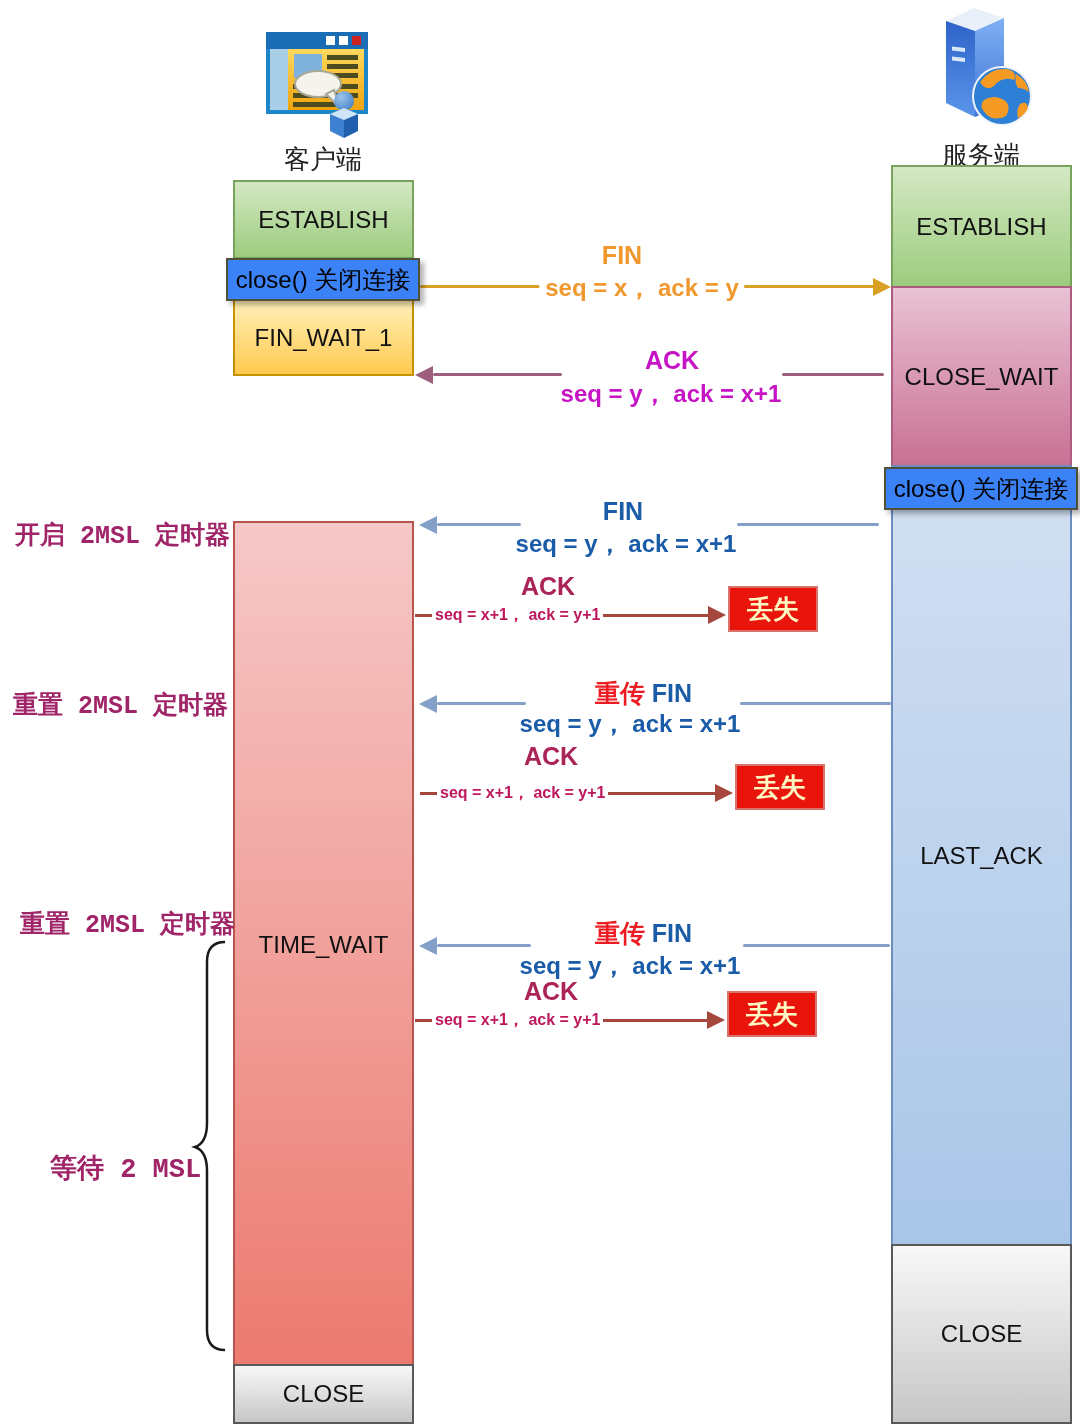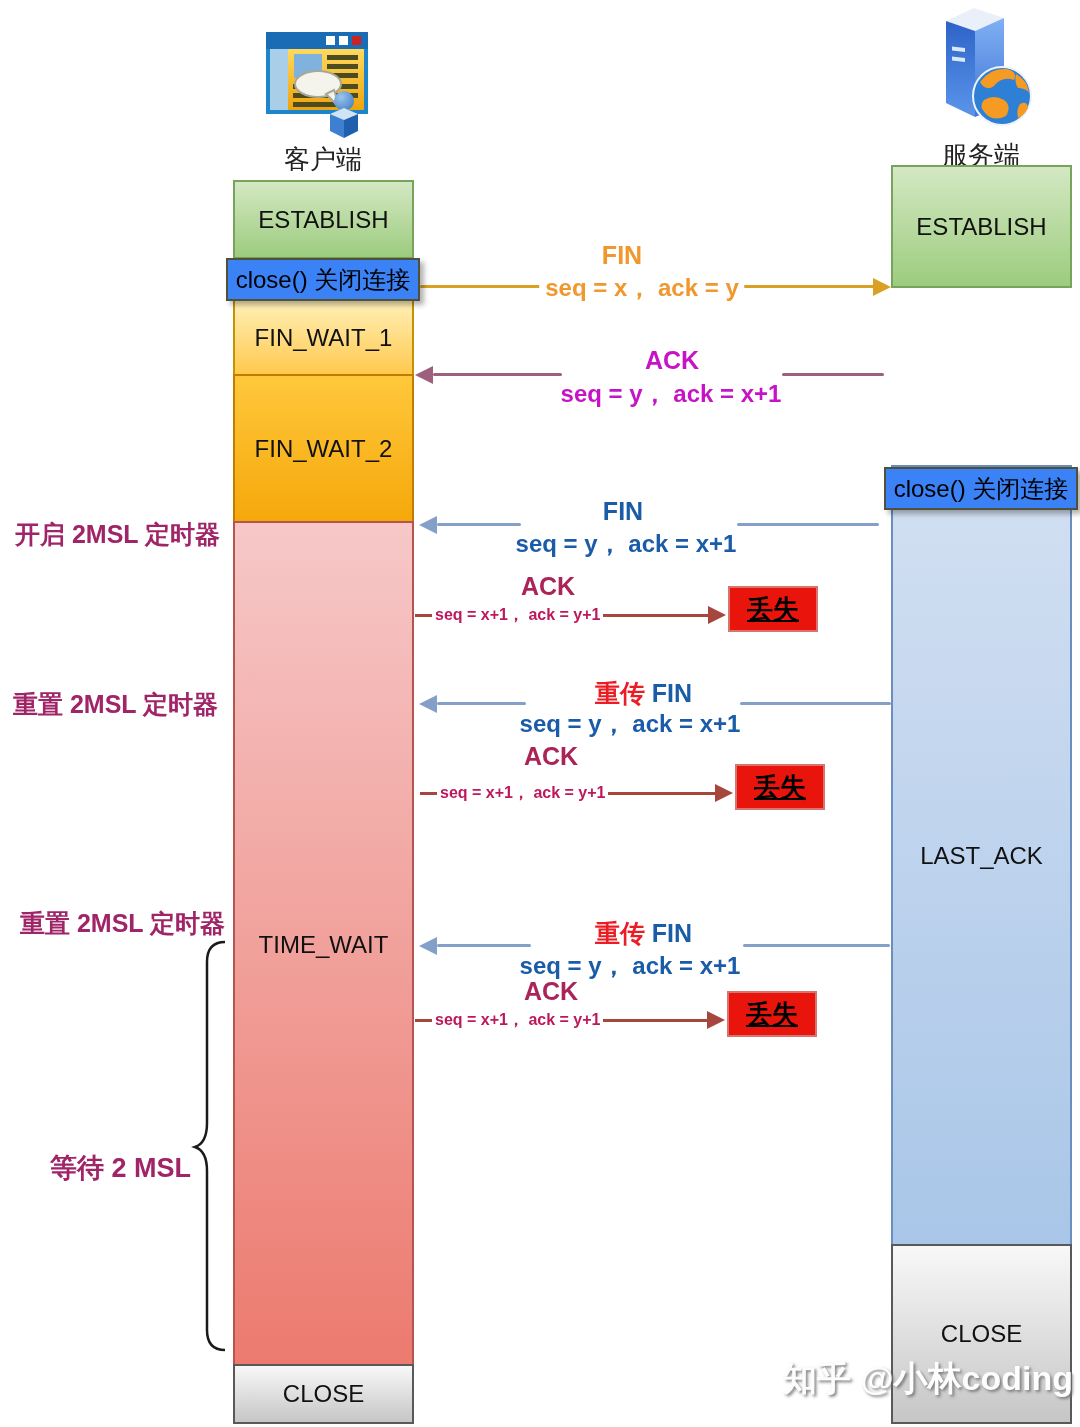--- a/index.html
+++ b/index.html
@@ -44,25 +44,25 @@
   .l-purple{background:#9d5f7d;}
   .l-blue{background:#84a0c8;}
   
   .lost-row{position:absolute;display:flex;align-items:center;height:26px;z-index:2;}
   .lost-row .stub{width:17px;height:3px;background:#a5473d;flex:none;}
   .lost-row .seq-inline{font-size:16px;font-weight:bold;color:#be185d;white-space:nowrap;padding:0 3px;flex:none;}
   .lost-row .grow{flex:1;height:3px;background:#a5473d;}
   .lost-row .ahr{width:0;height:0;border-top:9px solid transparent;border-bottom:9px solid transparent;border-left:18px solid #a5473d;flex:none;}
   .lostbox{
     flex:none;width:90px;height:46px;background:#e9150d;border:2px solid #d9736e;box-sizing:border-box;
-    display:flex;align-items:center;justify-content:center;color:#000000;font-size:26px;font-weight:bold;
-    position:relative;top:-6px;margin-left:2px;text-decoration:underline;
-  }
-  
-  .annot{position:absolute;font-size:25px;font-weight:bold;color:#a02468;white-space:nowrap;}
+    display:flex;align-items:center;justify-content:center;color:#fef9c3;font-size:26px;font-weight:bold;
+    position:relative;top:-6px;margin-left:2px;
+  }
+  
+  .annot{position:absolute;font-size:25px;font-weight:bold;color:#a02468;white-space:nowrap;font-family:Liberation Mono, monospace;}
   .hosts-label{position:absolute;transform:translateX(-50%);font-size:26px;color:#222;white-space:nowrap;}
   .wm{
     position:absolute;font-size:34px;font-weight:bold;color:#fdfdfd;z-index:6;white-space:nowrap;
     text-shadow:2px 2px 3px rgba(110,110,110,0.85);
   }
 </style>
 </head>
 <body>
 
 <div class="canvas">
@@ -125,36 +125,36 @@
     <path d="M 92 100 Q 99 96 100 104 Q 96 112 90 114 Q 88 106 92 100 Z" fill="#f59b23"></path>
   </svg>
   <div class="hosts-label" style="left:981px;top:138px;">服务端</div>
 
   <div class="box box-establish" style="left:233px;top:180px;width:181px;height:79px;">
     <span>ESTABLISH</span>
   </div>
   <div class="box box-finwait1" style="left:233px;top:299px;width:181px;height:77px;">
     <span>FIN_WAIT_1</span>
   </div>
-  <div class="box box-finwait2" style="left:233px;top:374px;width:181px;height:149px;">
-    <span>FIN_WAIT_2</span>
-  </div>
   <div class="box box-timewait" style="left:233px;top:521px;width:181px;height:845px;align-items:flex-start;">
     <span style="margin-top:408px;">TIME_WAIT</span>
   </div>
   <div class="box box-close" style="left:233px;top:1364px;width:181px;height:60px;">
     <span>CLOSE</span>
   </div>
 
   <div class="closenote" style="left:226px;top:258px;width:194px;height:43px;">
     <span>close() 关闭连接</span>
   </div>
 
   <div class="box box-establish" style="left:891px;top:165px;width:181px;height:123px;">
     <span>ESTABLISH</span>
+  </div>
+  <div class="box box-closewait" style="left:891px;top:286px;width:181px;height:181px;">
+    <span>CLOSE_WAIT</span>
   </div>
   <div class="box box-lastack" style="left:891px;top:465px;width:181px;height:781px;">
     <span>LAST_ACK</span>
   </div>
   <div class="box box-close" style="left:891px;top:1244px;width:181px;height:180px;">
     <span>CLOSE</span>
   </div>
 
   <div class="closenote" style="left:884px;top:467px;width:194px;height:43px;">
     <span>close() 关闭连接</span>
@@ -227,15 +227,14 @@
     <div class="lostbox">
         <span>丢失</span>
       </div>
   </div>
 
   <svg class="abs" style="left:188px;top:938px;" width="45" height="420" viewBox="0 0 45 420">
     <path d="M 37 4 Q 19 4 19 24 L 19 185 Q 19 205 7 209 Q 19 213 19 233 L 19 392 Q 19 412 37 412" fill="none" stroke="#1a1a1a" stroke-width="2.5"></path>
   </svg>
   <div class="annot" style="left:50px;top:1132px;font-size:27px;margin-top:18px;">等待 2 MSL</div>
 
-  <div class="wm" style="left:783px;top:1356px;">知乎 @小林coding</div>
 
 </div>
 
 </body></html>

